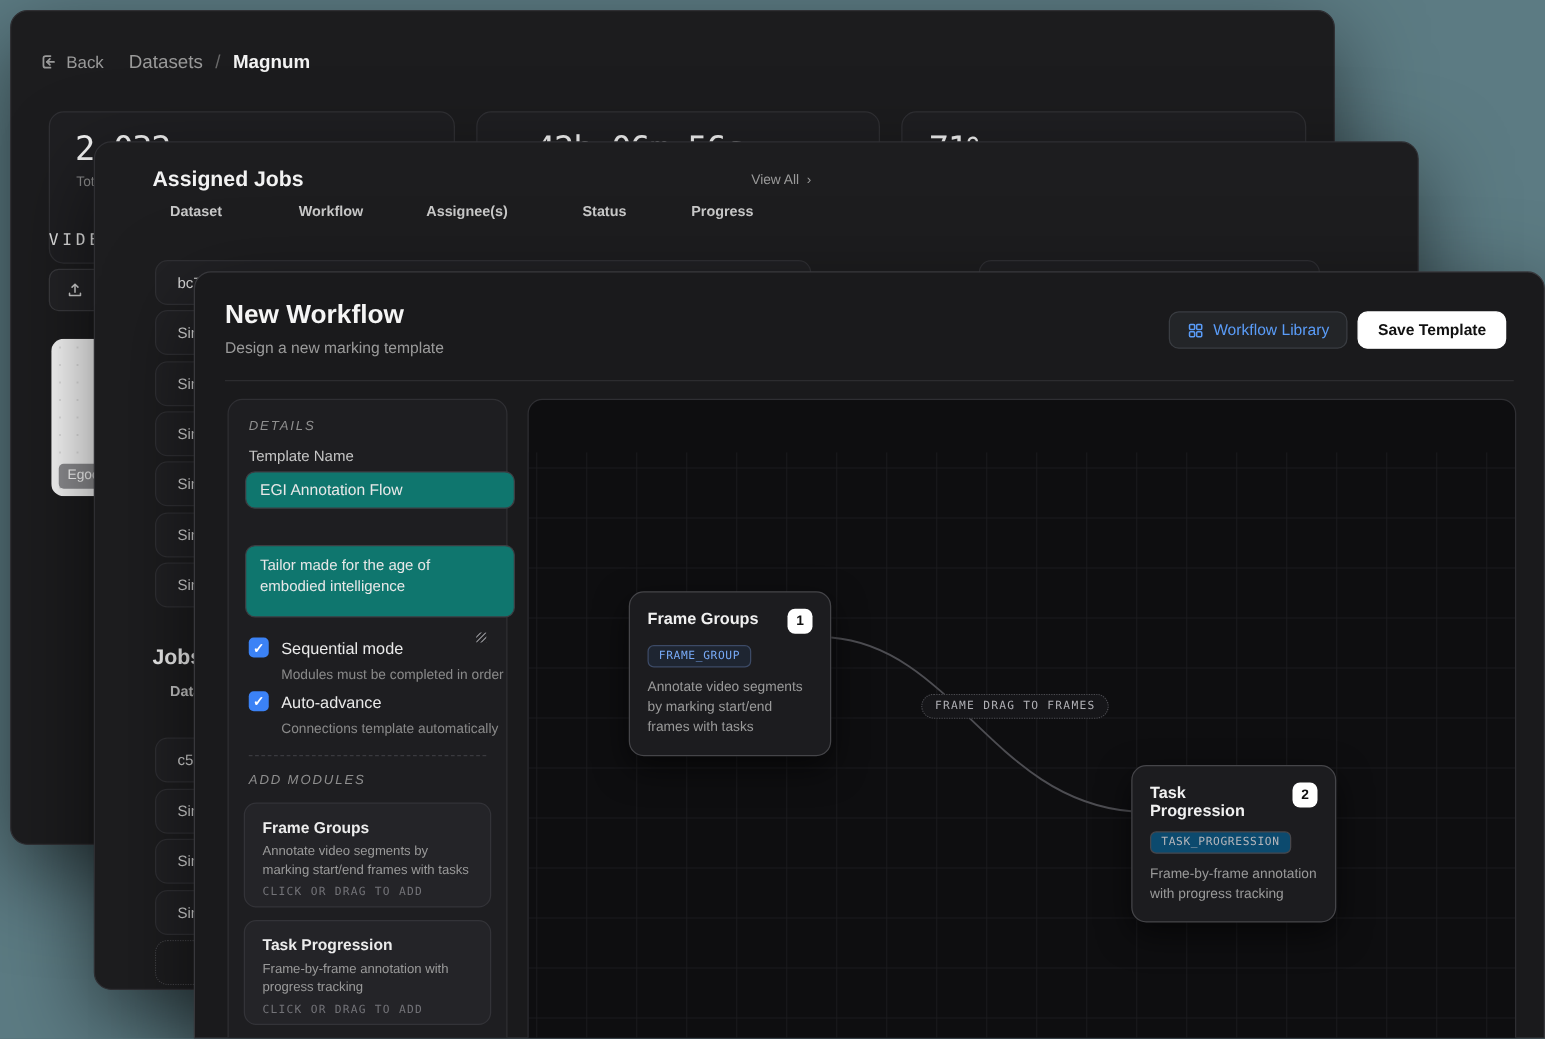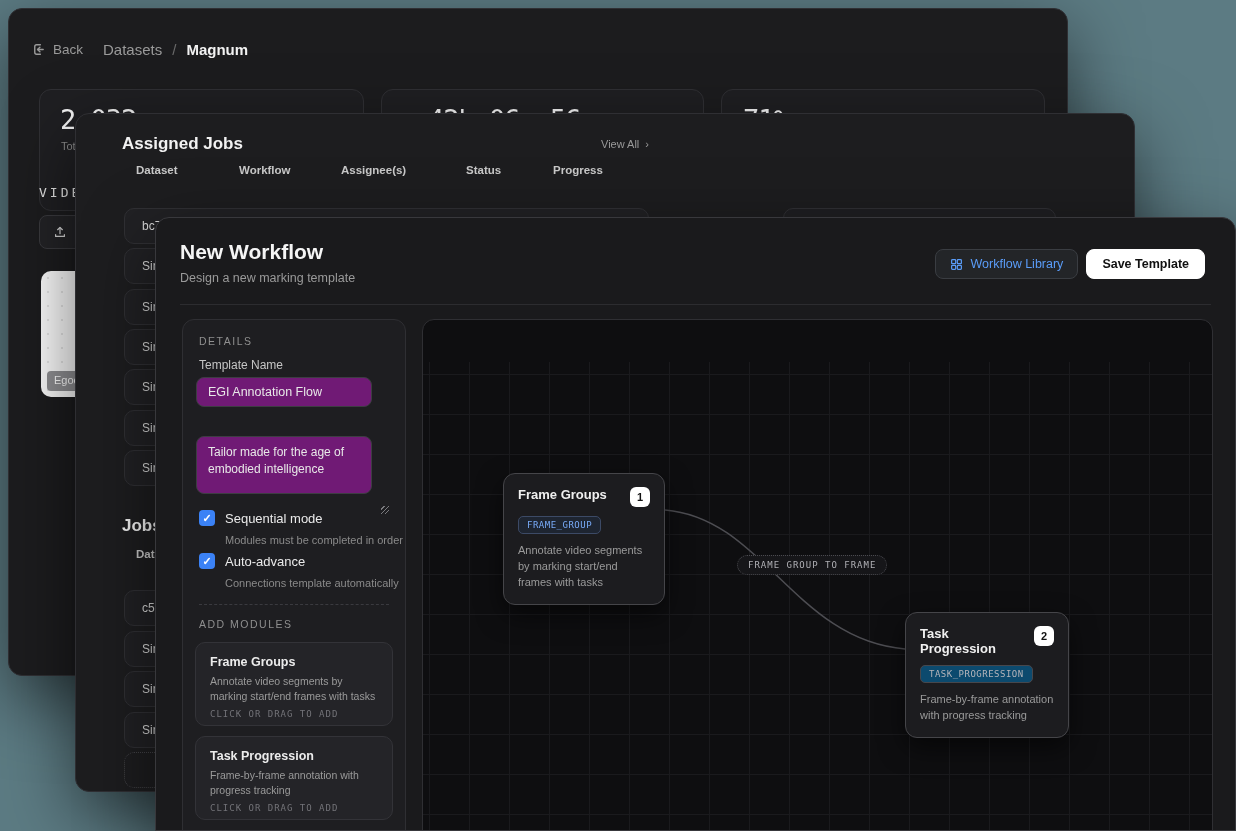--- a/index.html
+++ b/index.html
@@ -51,23 +51,23 @@
   .modal-sub { position:absolute; left:24px; top:53px; font-size:12.5px; color:#9a9a9a; }
   .modal-actions { position:absolute; right:30px; top:31px; display:flex; gap:8px; }
   .btn-lib { display:flex; align-items:center; gap:8px; background:#232528; border:1px solid #3a3d42; border-radius:8px;
              padding:7px 14px; color:#5a9cf8; font-size:12.5px; font-weight:500; cursor:pointer; }
   .btn-save { background:#ffffff; border:1px solid #ffffff; border-radius:8px; padding:7px 15px; color:#111111;
               font-size:12.5px; font-weight:600; cursor:pointer; }
   .modal-divider { position:absolute; left:24px; right:24px; top:86px; border-top:1px solid #2c2c2f; }
 
   .details-panel { position:absolute; left:26px; top:101px; width:224px; height:740px; background:#1e1e21;
                    border:1px solid #2f2f33; border-radius:12px; }
-  .sec-label { position:absolute; left:16px; font-size:10.5px; letter-spacing:1.5px; color:#8f8f8f; }
+  .sec-label { position:absolute; left:16px; font-size:10.5px; letter-spacing:1.5px; color:#8f8f8f;font-style:italic; }
   .fld-label { position:absolute; left:16px; font-size:12px; color:#c5c5c5; }
-  .txt-input { position:absolute; left:13px; width:176px; background:#701a75; border:1px solid #3d3d42; border-radius:8px;
+  .txt-input { position:absolute; left:13px; width:216px; background:#0f766e; border:1px solid #3d3d42; border-radius:8px;
                color:#e8e8e8; font-size:12.5px; font-family:"Liberation Sans", sans-serif; padding:7px 11px; }
   textarea.txt-input { resize:none; line-height:1.45; font-size:12px; height:58px; }
   .resize-grip { position:absolute; right:16px; top:186px; width:8px; height:8px;
                  background:repeating-linear-gradient(135deg, transparent 0 2px, #7a7a7e 2px 3px); }
   .chk-row { position:absolute; left:16px; display:flex; align-items:flex-end; gap:10px; cursor:pointer; }
   .chk-box { width:16px; height:16px; background:#3b82f6; border-radius:4px; color:#ffffff; font-size:11px;
              font-weight:700; display:flex; align-items:center; justify-content:center; }
   .chk-box::after { content:"✓"; }
   .chk-label { font-size:13px; color:#eaeaea; }
   .chk-caption { position:absolute; left:42px; font-size:11px; color:#8a8a8a; }
@@ -276,18 +276,18 @@
 
         <div class="node" style="left:482px; top:250px; width:164px;">
           <div class="node-titlerow">
             <span class="node-title">Task Progression</span>
             <span class="node-badge">2</span>
           </div>
           <span class="node-chip chip-gray mono">TASK_PROGRESSION</span>
           <div class="node-desc">Frame-by-frame annotation with progress tracking</div>
         </div>
 
-        <div class="edge-label mono">FRAME GROUP TO FRAME</div>
+        <div class="edge-label mono">FRAME DRAG TO FRAMES</div>
       </div>
     </div>
   </div>
 
 </div>
 
 </body></html>

